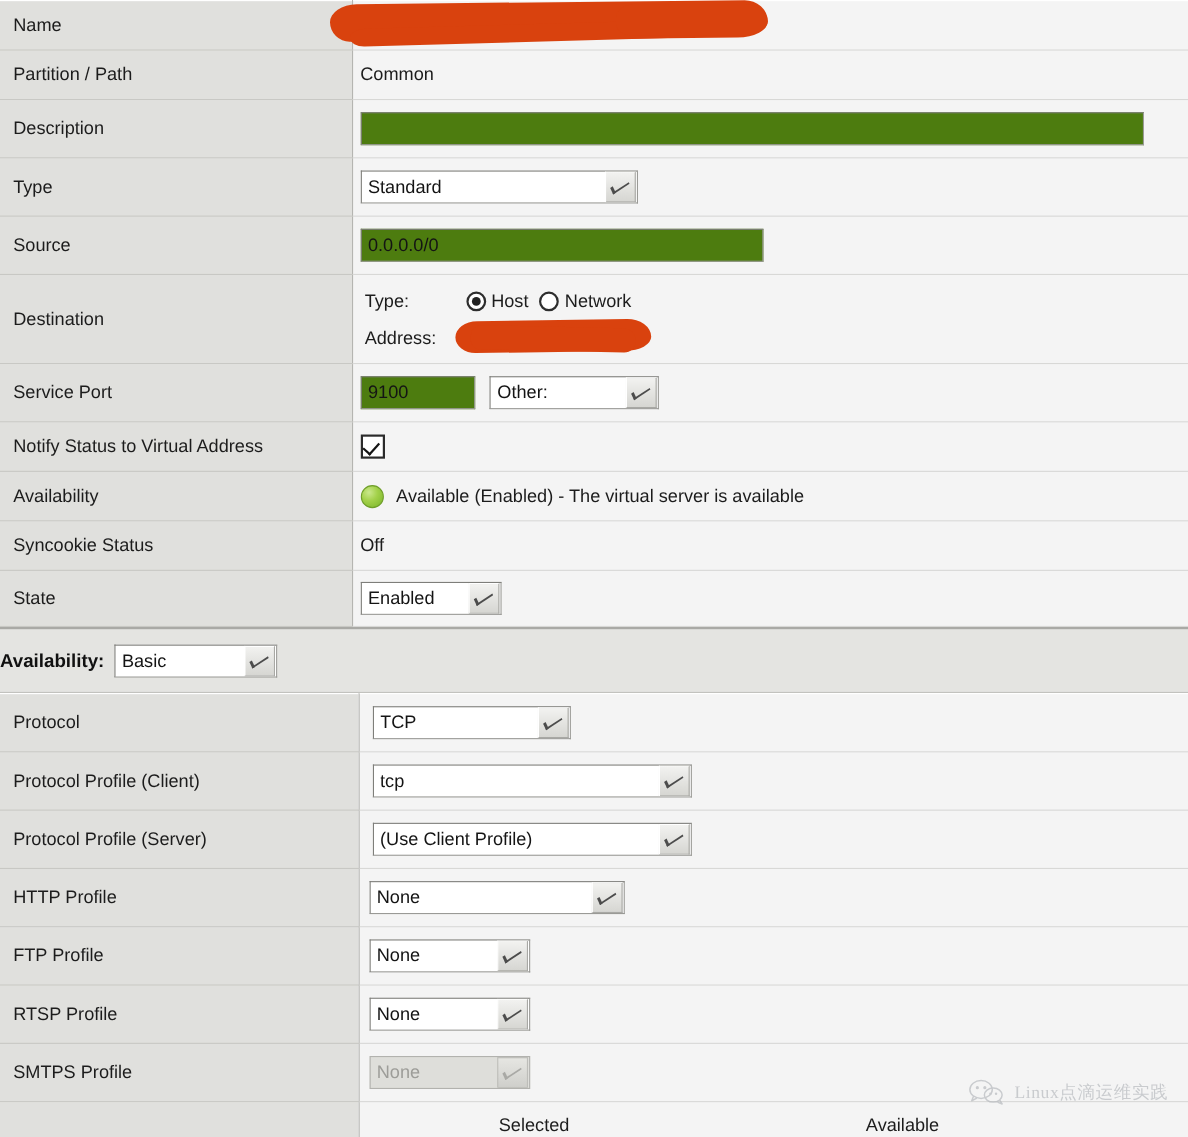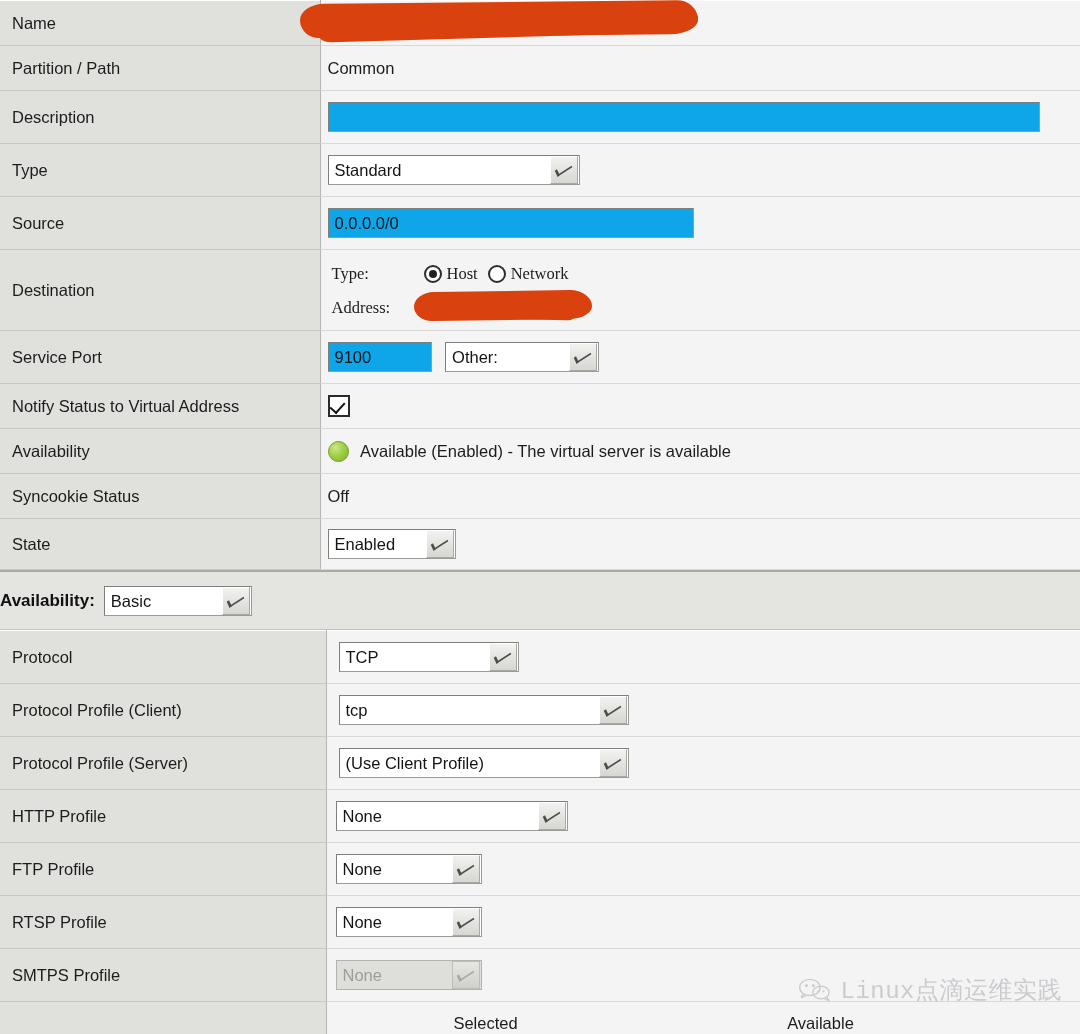--- a/index.html
+++ b/index.html
@@ -50,21 +50,21 @@
     color: #1c1c1c;
   }
   .plain-val { font-size: 16.5px; color: #1c1c1c; }
 
   
   .txt {
     display: inline-block;
     box-sizing: border-box;
     height: 30px;
     line-height: 28px;
-    background: #0ea5e9;
+    background: #4d7c0f;
     border: 1px solid #9a9a96;
     border-top-color: #7e7e7a;
     border-left-color: #7e7e7a;
     padding: 0 6px;
     font-family: "Liberation Sans", sans-serif;
     font-size: 16.5px;
     color: #141414;
     white-space: nowrap;
     overflow: hidden;
     vertical-align: middle;
@@ -167,21 +167,21 @@
     content: "";
     position: absolute;
     left: 3px; top: 3px;
     width: 8px; height: 8px;
     border-radius: 50%;
     background: #222222;
   }
   .rdo-lbl { margin: 0 10px 0 5px; font-size: 16.5px; }
 
   
-  .dest-wrap { display: block; padding: 2px 12px 0 4px; font-family: Liberation Serif, serif; }
+  .dest-wrap { display: block; padding: 2px 12px 0 4px; }
   .dest-line {
     display: flex;
     align-items: center;
     height: 34px;
     font-size: 16.5px;
   }
   .dest-key { width: 92px; flex: 0 0 auto; }
 
   
   .dot {
@@ -273,24 +273,24 @@
     position: absolute;
     right: 18px;
     bottom: 28px;
     display: flex;
     align-items: center;
     z-index: 60;
     opacity: 0.72;
     pointer-events: none;
   }
   .wm-text {
-    font-size: 24px;
+    font-size: 16px;
     color: #b9bcc0;
     letter-spacing: 0.5px;
-    font-family: Liberation Mono, monospace;
+    font-family: Liberation Serif, serif;
   }
   .wm-icon {
     position: relative;
     width: 34px;
     height: 26px;
     margin-right: 8px;
     flex: 0 0 auto;
   }
 </style>
 </head>

